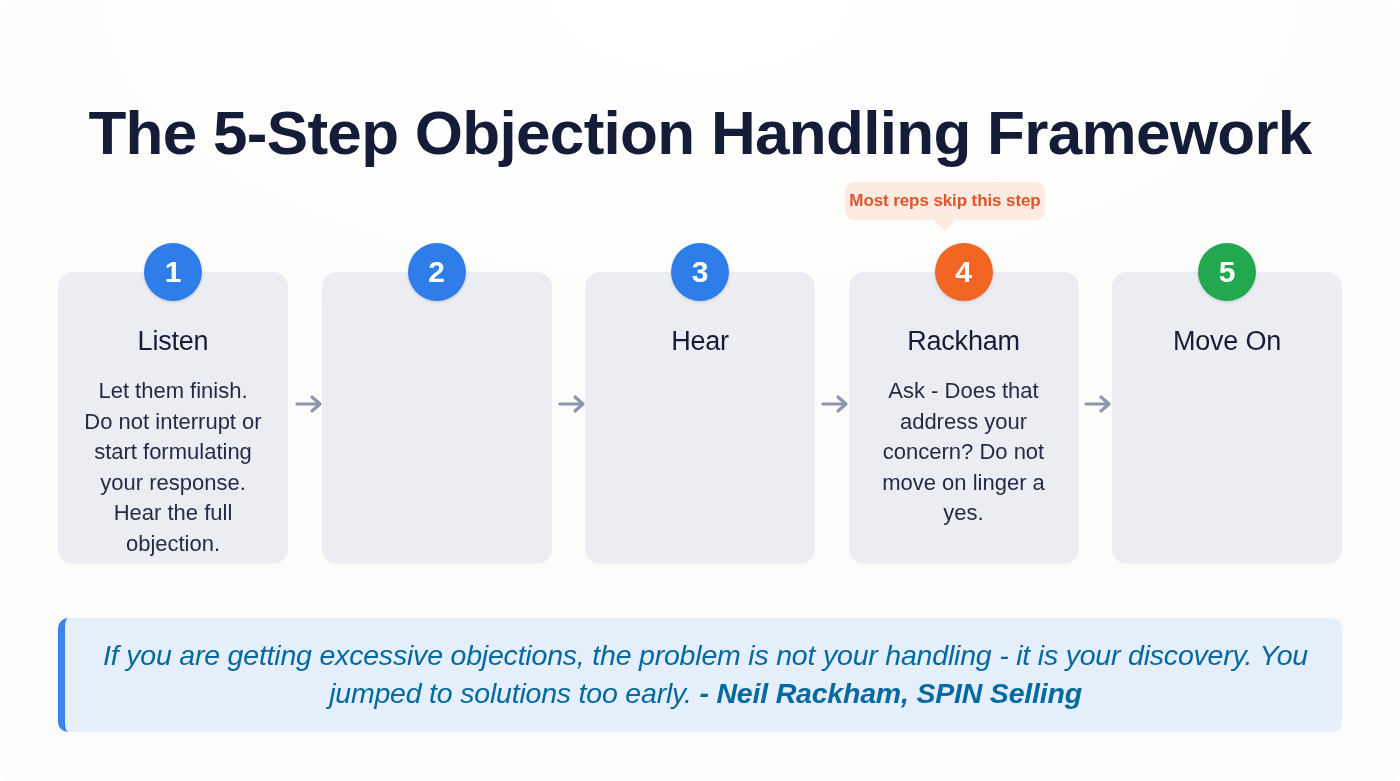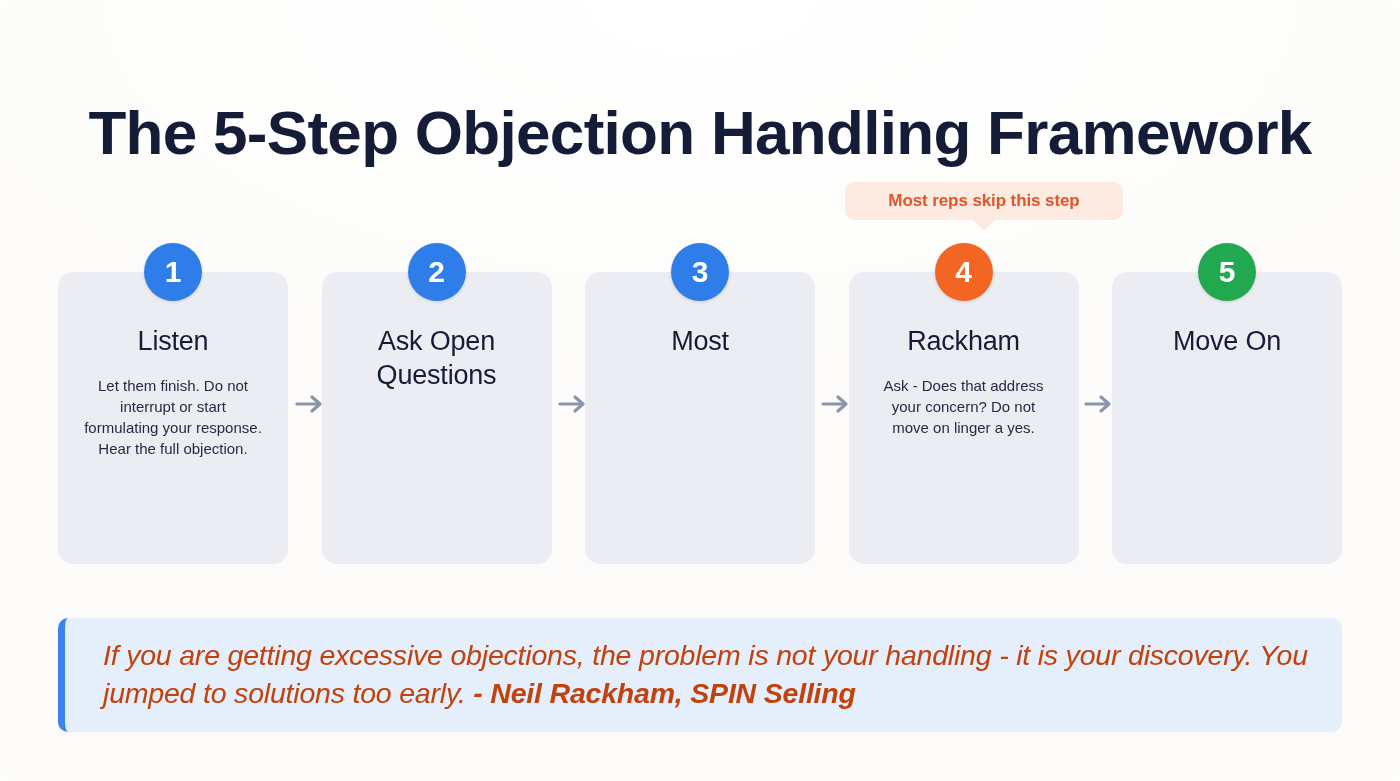--- a/index.html
+++ b/index.html
@@ -95,21 +95,21 @@
     color: #141c38;
     text-align: center;
     letter-spacing: -0.2px;
     margin: 0;
     min-height: 34px;
   }
 
   .step-desc {
     margin: 8px;
     margin-top: 18px;
-    font-size: 15px;
+    font-size: 22px;
     line-height: 1.39;
     text-align: center;
     color: #242c45;
     font-weight: 400;
   }
 
   
   .step.two-line .step-desc { margin-top: 6px; }
 
   .arrow {
@@ -125,21 +125,21 @@
     line-height: 1;
     font-weight: 400;
   }
   .arrow svg { display: block; }
 
   
   .callout {
     position: absolute;
     top: 182px;
     left: 845px;
-    width: 278px;
+    width: 200px;
     height: 38px;
     background: #fdeae1;
     border-radius: 9px;
     display: flex;
     align-items: center;
     justify-content: center;
   }
   .callout-text {
     font-size: 17px;
     font-weight: 700;
@@ -171,23 +171,24 @@
     border-radius: 10px;
     border-left: 7px solid #3c83f0;
     padding: 20px 34px 20px 38px;
     display: flex;
     align-items: center;
   }
   .quote-text {
     font-size: 28.5px;
     line-height: 1.33;
     font-style: italic;
-    color: #c2410c;
+    color: #0369a1;
     letter-spacing: -0.2px;
     font-weight: 400;
+    text-align: center;
   }
   .quote-attr {
     font-weight: 700;
     font-style: italic;
   }
 </style>
 </head>
 <body>
 
 <div class="poster">
@@ -206,28 +207,27 @@
         <span>1</span>
       </div>
       <h2 class="step-title">Listen</h2>
       <p class="step-desc">Let them finish. Do not interrupt or start formulating your response. Hear the full objection.</p>
     </div>
 
     <div class="step two-line">
       <div class="badge blue">
         <span>2</span>
       </div>
-      <h2 class="step-title">Ask Open Questions</h2>
     </div>
 
     <div class="step">
       <div class="badge blue">
         <span>3</span>
       </div>
-      <h2 class="step-title">Most</h2>
+      <h2 class="step-title">Hear</h2>
     </div>
 
     <div class="step">
       <div class="badge orange">
         <span>4</span>
       </div>
       <h2 class="step-title">Rackham</h2>
       <p class="step-desc">Ask - Does that address your concern? Do not move on linger a yes.</p>
     </div>
 

